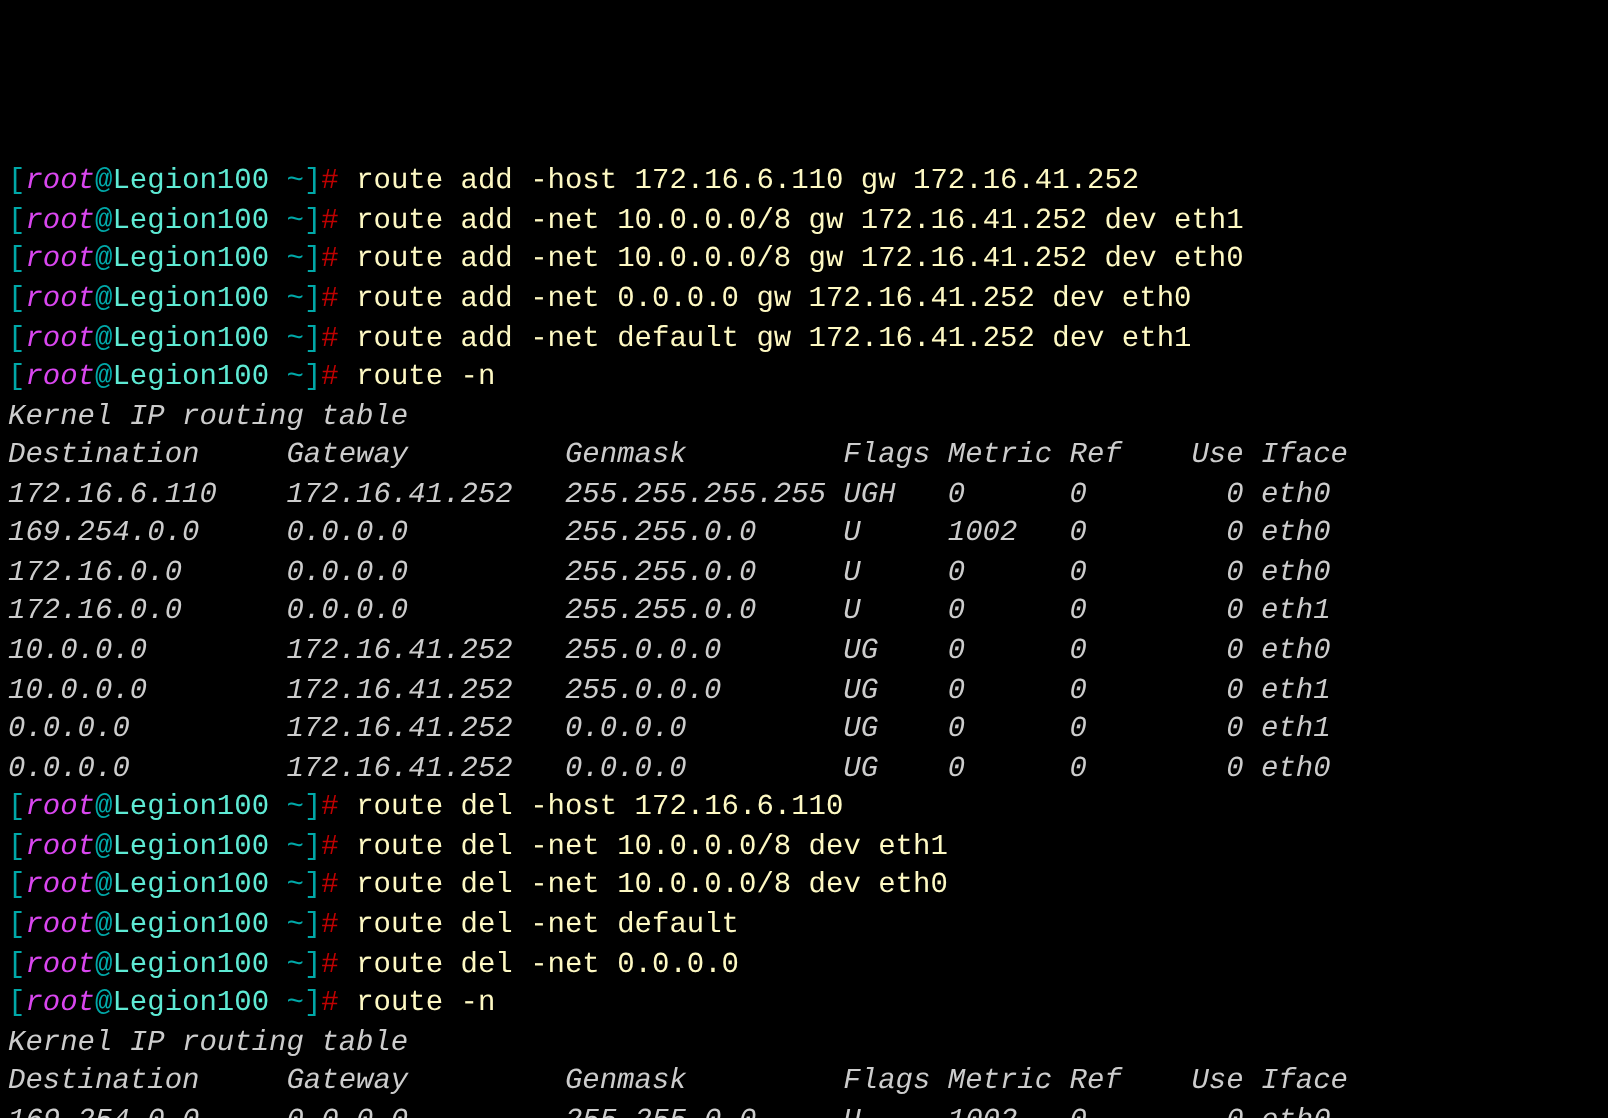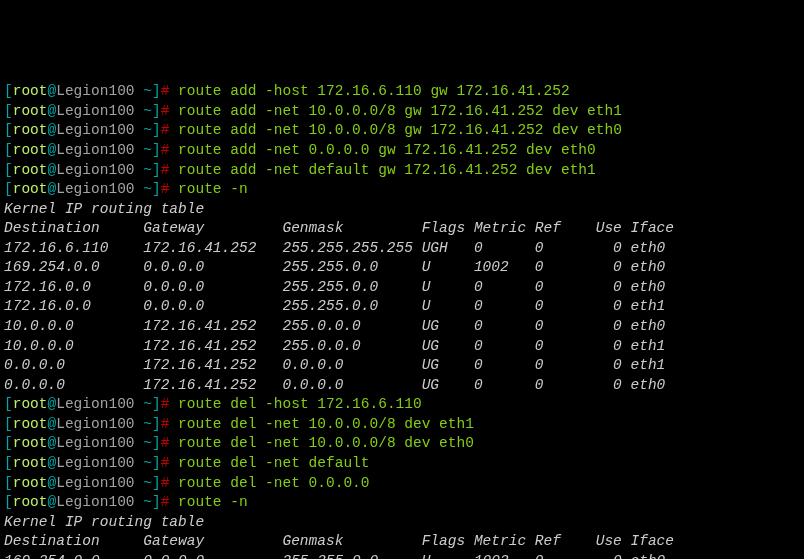--- a/index.html
+++ b/index.html
@@ -10,26 +10,26 @@
       line-height: 1.35;
       color: #ccc;
       padding: 4px;
       white-space: pre;
       overflow: hidden;
       width: 804px;
       height: 559px;
     }
     .line { white-space: pre; }
     .bracket { color: #00a8a8; }
-    .user { color: #bef264; }
+    .user { color: #d946ef; font-style: italic; }
     .at { color: #00a8a8; }
-    .host { color: #a3a3a3; }
+    .host { color: #5eead4; }
     .tilde { color: #00a8a8; }
     .hash { color: #c00000; }
-    .cmd { color: #84cc16; }
+    .cmd { color: #fef9c3; }
     .out { color: #ccc; font-style: italic; }
   </style>
 </head>
 <body>
 
 
 
 <div id="terminal"><div class="line"><span class="bracket">[</span><span class="user">root</span><span class="at">@</span><span class="host">Legion100</span><span class="tilde"> ~</span><span class="bracket">]</span><span class="hash"># </span><span class="cmd">route add -host 172.16.6.110 gw 172.16.41.252</span></div><div class="line"><span class="bracket">[</span><span class="user">root</span><span class="at">@</span><span class="host">Legion100</span><span class="tilde"> ~</span><span class="bracket">]</span><span class="hash"># </span><span class="cmd">route add -net 10.0.0.0/8 gw 172.16.41.252 dev eth1</span></div><div class="line"><span class="bracket">[</span><span class="user">root</span><span class="at">@</span><span class="host">Legion100</span><span class="tilde"> ~</span><span class="bracket">]</span><span class="hash"># </span><span class="cmd">route add -net 10.0.0.0/8 gw 172.16.41.252 dev eth0</span></div><div class="line"><span class="bracket">[</span><span class="user">root</span><span class="at">@</span><span class="host">Legion100</span><span class="tilde"> ~</span><span class="bracket">]</span><span class="hash"># </span><span class="cmd">route add -net 0.0.0.0 gw 172.16.41.252 dev eth0</span></div><div class="line"><span class="bracket">[</span><span class="user">root</span><span class="at">@</span><span class="host">Legion100</span><span class="tilde"> ~</span><span class="bracket">]</span><span class="hash"># </span><span class="cmd">route add -net default gw 172.16.41.252 dev eth1</span></div><div class="line"><span class="bracket">[</span><span class="user">root</span><span class="at">@</span><span class="host">Legion100</span><span class="tilde"> ~</span><span class="bracket">]</span><span class="hash"># </span><span class="cmd">route -n</span></div><div class="line out">Kernel IP routing table</div><div class="line out">Destination     Gateway         Genmask         Flags Metric Ref    Use Iface</div><div class="line out">172.16.6.110    172.16.41.252   255.255.255.255 UGH   0      0        0 eth0</div><div class="line out">169.254.0.0     0.0.0.0         255.255.0.0     U     1002   0        0 eth0</div><div class="line out">172.16.0.0      0.0.0.0         255.255.0.0     U     0      0        0 eth0</div><div class="line out">172.16.0.0      0.0.0.0         255.255.0.0     U     0      0        0 eth1</div><div class="line out">10.0.0.0        172.16.41.252   255.0.0.0       UG    0      0        0 eth0</div><div class="line out">10.0.0.0        172.16.41.252   255.0.0.0       UG    0      0        0 eth1</div><div class="line out">0.0.0.0         172.16.41.252   0.0.0.0         UG    0      0        0 eth1</div><div class="line out">0.0.0.0         172.16.41.252   0.0.0.0         UG    0      0        0 eth0</div><div class="line"><span class="bracket">[</span><span class="user">root</span><span class="at">@</span><span class="host">Legion100</span><span class="tilde"> ~</span><span class="bracket">]</span><span class="hash"># </span><span class="cmd">route del -host 172.16.6.110</span></div><div class="line"><span class="bracket">[</span><span class="user">root</span><span class="at">@</span><span class="host">Legion100</span><span class="tilde"> ~</span><span class="bracket">]</span><span class="hash"># </span><span class="cmd">route del -net 10.0.0.0/8 dev eth1</span></div><div class="line"><span class="bracket">[</span><span class="user">root</span><span class="at">@</span><span class="host">Legion100</span><span class="tilde"> ~</span><span class="bracket">]</span><span class="hash"># </span><span class="cmd">route del -net 10.0.0.0/8 dev eth0</span></div><div class="line"><span class="bracket">[</span><span class="user">root</span><span class="at">@</span><span class="host">Legion100</span><span class="tilde"> ~</span><span class="bracket">]</span><span class="hash"># </span><span class="cmd">route del -net default</span></div><div class="line"><span class="bracket">[</span><span class="user">root</span><span class="at">@</span><span class="host">Legion100</span><span class="tilde"> ~</span><span class="bracket">]</span><span class="hash"># </span><span class="cmd">route del -net 0.0.0.0</span></div><div class="line"><span class="bracket">[</span><span class="user">root</span><span class="at">@</span><span class="host">Legion100</span><span class="tilde"> ~</span><span class="bracket">]</span><span class="hash"># </span><span class="cmd">route -n</span></div><div class="line out">Kernel IP routing table</div><div class="line out">Destination     Gateway         Genmask         Flags Metric Ref    Use Iface</div><div class="line out">169.254.0.0     0.0.0.0         255.255.0.0     U     1002   0        0 eth0</div></div>
 
 

